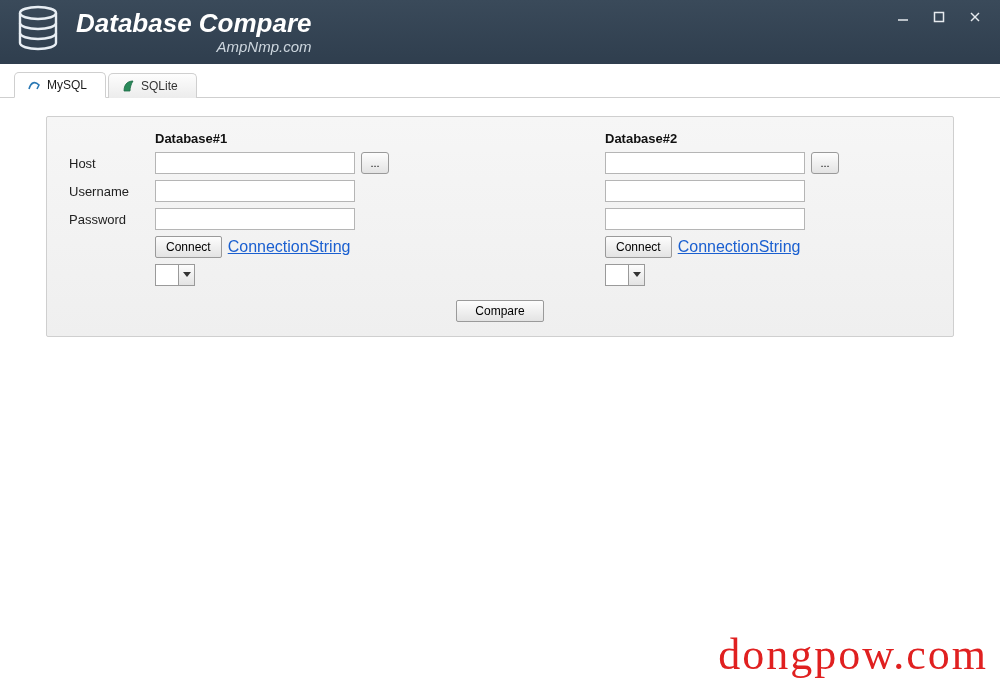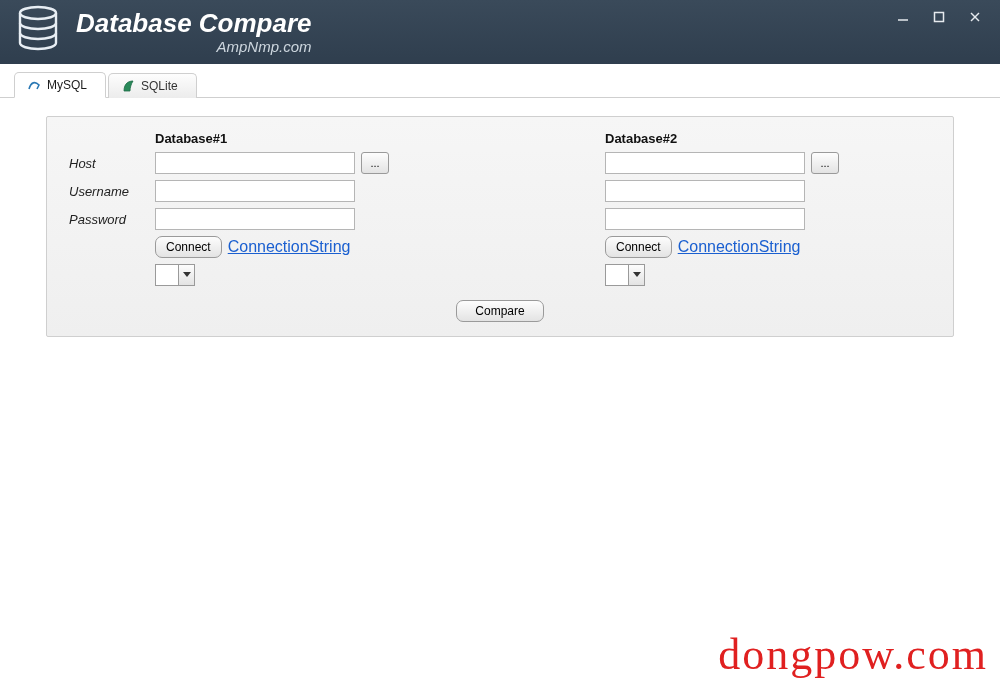--- a/index.html
+++ b/index.html
@@ -103,21 +103,20 @@
     align-items: center;
   }
   .hdr {
     font-weight: 700;
     font-size: 13px;
     color: #111;
   }
   .lbl {
     font-size: 13px;
     color: #222;
-    font-style: italic;
   }
   .txt {
     height: 22px;
     border: 1px solid #b5b5b5;
     background: #fff;
     padding: 0 4px;
     font-size: 12px;
     width: 100%;
   }
   .browse-btn {
@@ -126,21 +125,21 @@
     border: 1px solid #9a9a9a;
     border-radius: 3px;
     background: linear-gradient(#fdfdfd, #e3e3e3);
     font-size: 11px;
     cursor: pointer;
     line-height: 18px;
   }
   .btn {
     height: 22px;
     border: 1px solid #9a9a9a;
-    border-radius: 7px;
+    border-radius: 2px;
     background: linear-gradient(#fdfdfd, #e3e3e3);
     font-size: 12px;
     padding: 0 10px;
     cursor: pointer;
   }
   .linkish {
     color: #1a5fd0;
     text-decoration: underline;
     font-size: 16px;
     cursor: pointer;

